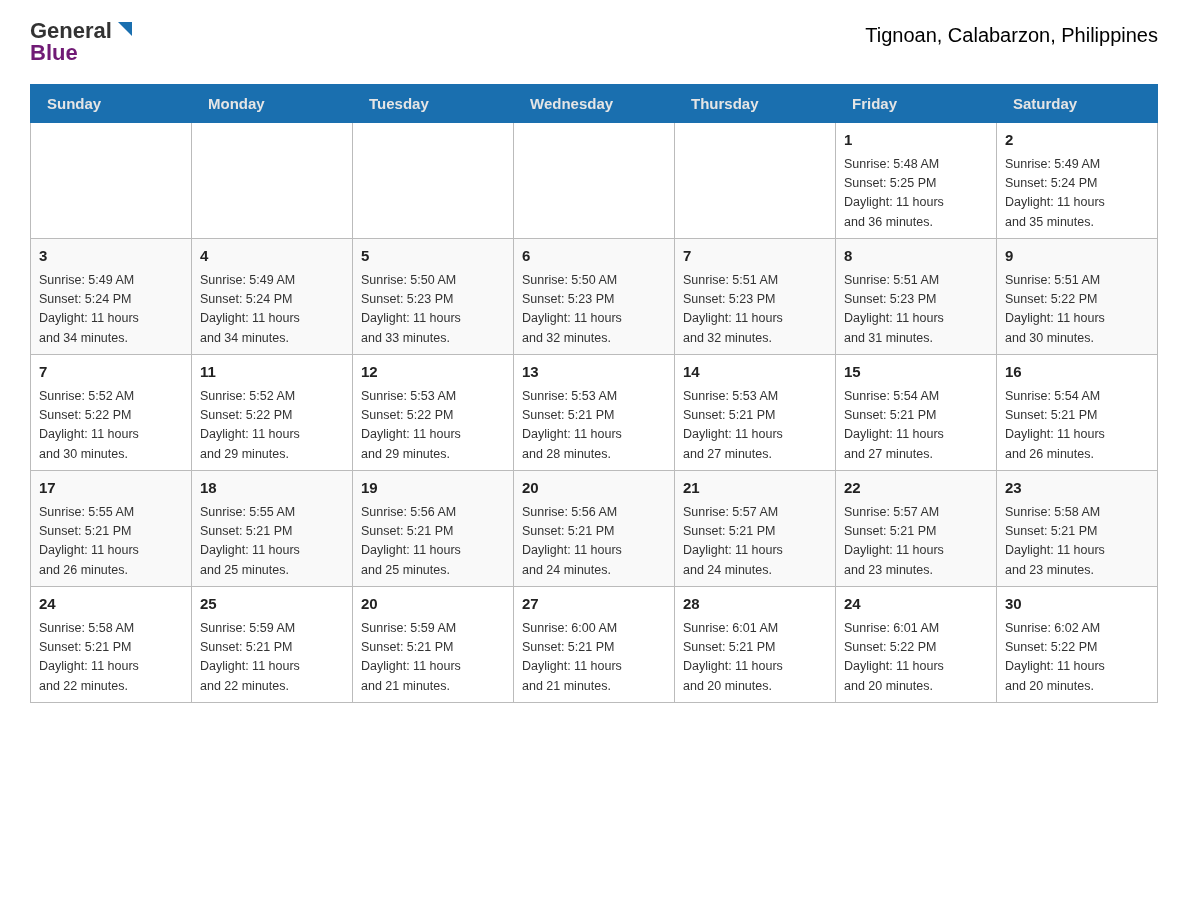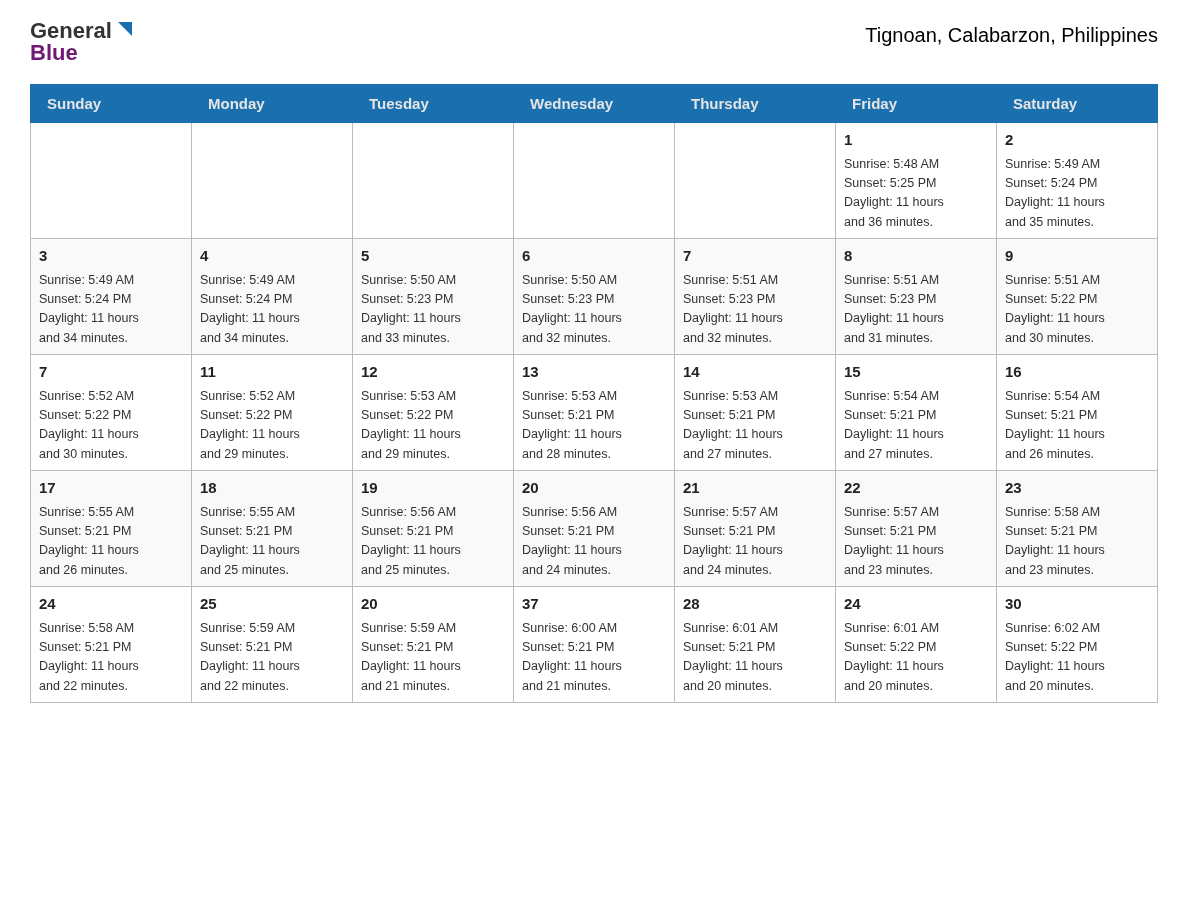--- a/index.html
+++ b/index.html
@@ -238,21 +238,21 @@
         </td>
         <td>
           <span class="day-num">25</span>
           <div class="day-info">Sunrise: 5:59 AM<br>Sunset: 5:21 PM<br>Daylight: 11 hours<br>and 22 minutes.</div>
         </td>
         <td>
           <span class="day-num">20</span>
           <div class="day-info">Sunrise: 5:59 AM<br>Sunset: 5:21 PM<br>Daylight: 11 hours<br>and 21 minutes.</div>
         </td>
         <td>
-          <span class="day-num">37</span>
+          <span class="day-num">27</span>
           <div class="day-info">Sunrise: 6:00 AM<br>Sunset: 5:21 PM<br>Daylight: 11 hours<br>and 21 minutes.</div>
         </td>
         <td>
           <span class="day-num">28</span>
           <div class="day-info">Sunrise: 6:01 AM<br>Sunset: 5:21 PM<br>Daylight: 11 hours<br>and 20 minutes.</div>
         </td>
         <td>
           <span class="day-num">24</span>
           <div class="day-info">Sunrise: 6:01 AM<br>Sunset: 5:22 PM<br>Daylight: 11 hours<br>and 20 minutes.</div>
         </td>

